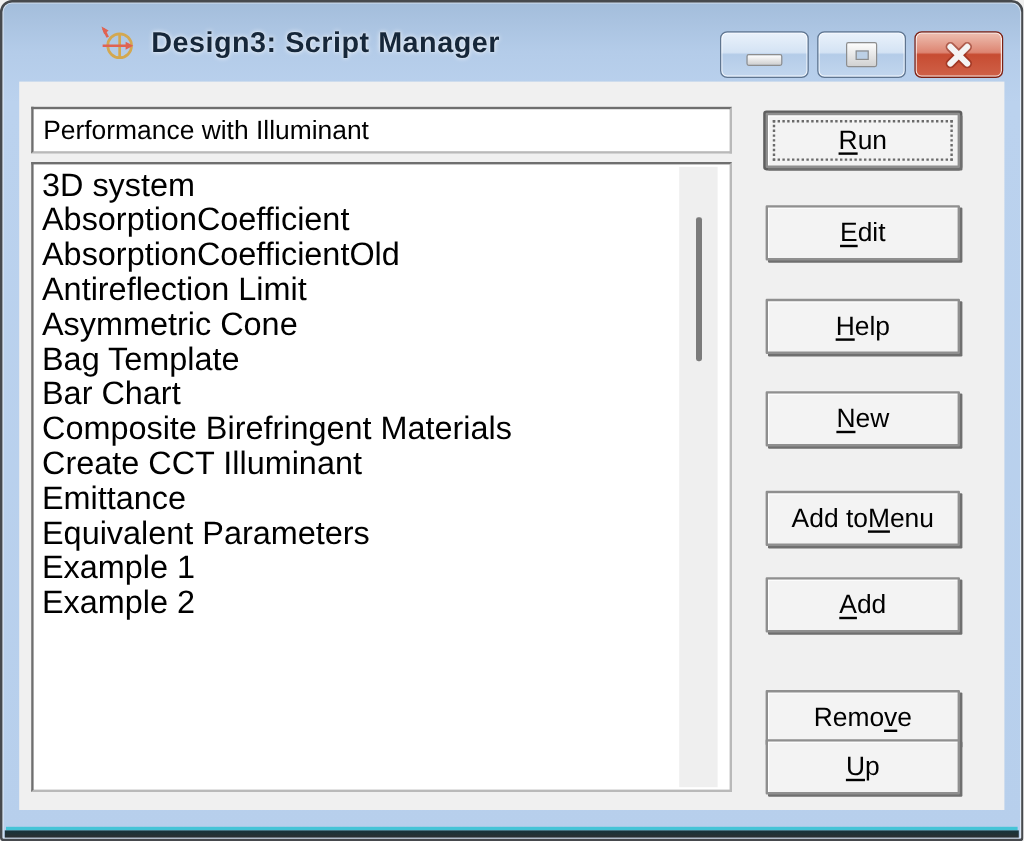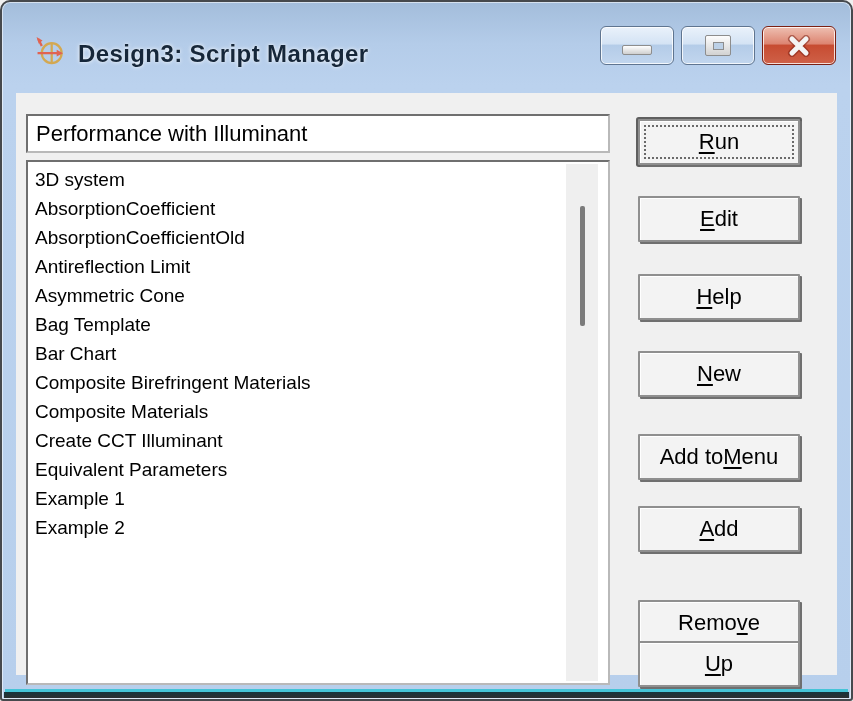--- a/index.html
+++ b/index.html
@@ -12,53 +12,53 @@
     border:2px solid #46494d;
     border-radius:10px 10px 3px 3px;
     background:linear-gradient(180deg,#a3bddb 0%,#b4cce9 6%,#bbd2ee 12%,#b7cfec 100%);
     box-shadow:inset 0 0 0 1px rgba(255,255,255,.55);
   }
   .bottom-cyan{position:absolute;left:3px;right:3px;bottom:7px;height:3px;background:#45c4d7;}
   .bottom-dark{position:absolute;left:2px;right:2px;bottom:1px;height:6px;
     background:linear-gradient(180deg,#16343c,#2c2f31);}
 
   
-  .titlebar{position:absolute;left:2px;top:2px;right:2px;height:64px;display:flex;align-items:flex-end;}
+  .titlebar{position:absolute;left:2px;top:2px;right:2px;height:64px;display:flex;align-items:center;padding-left:48px;}
   .app-icon{margin-left:30px;width:34px;height:34px;flex:0 0 auto;}
   .title{margin-left:10px;font-size:24px;font-weight:600;color:#16273a;letter-spacing:.4px;
     text-shadow:0 0 4px rgba(255,255,255,.9),0 0 1px rgba(255,255,255,.9);}
   .caption-buttons{position:absolute;right:13px;top:22px;display:flex;gap:7px;}
   .cap{width:74px;height:39px;border-radius:6px;border:1px solid #5f7590;
     background:linear-gradient(180deg,#eaf2fb 0%,#d4e3f4 45%,#b4cce8 50%,#c2d6ee 100%);
     box-shadow:inset 0 0 0 1px rgba(255,255,255,.8);
     display:flex;align-items:center;justify-content:center;cursor:default;}
   .cap.close{border-color:#7c2013;
     background:linear-gradient(180deg,#eec0b2 0%,#dd8572 45%,#c74c32 50%,#cf6148 100%);}
   .glyph-min{width:30px;height:10px;border-radius:2px;border:1px solid #8d8d8d;
     background:linear-gradient(180deg,#ffffff,#cfcfcf);margin-top:8px;}
   .glyph-max{width:26px;height:21px;border-radius:2px;border:1px solid #8d8d8d;
     background:linear-gradient(180deg,#fdfdfd,#d2d2d2);position:relative;}
   .glyph-max::after{content:"";position:absolute;left:7px;top:6px;width:9px;height:6px;
     background:#bcd0e6;border:1px solid #8d8d8d;}
 
   
-  .client{position:absolute;left:14px;right:14px;top:66px;bottom:24px;background:#f0f0f0;margin-top:25px;}
+  .client{position:absolute;left:14px;right:14px;top:66px;bottom:24px;background:#f0f0f0;}
 
   .filter{
     position:absolute;left:10px;top:21px;width:584px;height:39px;
     background:#fff;border:2px solid;border-color:#6f6f6f #b9b9b9 #b9b9b9 #6f6f6f;
     font-size:22px;color:#000;padding:0 8px;outline:none;border-radius:0;
   }
 
   .listbox{
     position:absolute;left:10px;top:67px;width:584px;height:525px;
     background:#fff;border:2px solid;border-color:#6f6f6f #b9b9b9 #b9b9b9 #6f6f6f;
     overflow:hidden;padding:3px 0 0 7px;
   }
-  .list-item{font-size:19px;line-height:29px;color:#000;white-space:nowrap;cursor:default;}
+  .list-item{font-size:27px;line-height:29px;color:#000;white-space:nowrap;cursor:default;}
 
   .vscroll{position:absolute;top:2px;bottom:2px;right:10px;width:32px;background:#efefef;}
   .vthumb{position:absolute;left:14px;width:5px;top:42px;height:120px;background:#7b7b7b;border-radius:2px;}
 
   
   .btn{
     position:absolute;left:622px;width:162px;height:46px;
     background:#f3f3f3;border:2px solid #8f8f8f;border-radius:1px;
     box-shadow:2px 2px 0 #6f6f6f, inset 1px 1px 0 #ffffff;
     font-size:22px;color:#000;display:flex;align-items:center;justify-content:center;
@@ -110,22 +110,22 @@
 
       <div class="listbox">
         <div class="list-item">3D system</div>
         <div class="list-item">AbsorptionCoefficient</div>
         <div class="list-item">AbsorptionCoefficientOld</div>
         <div class="list-item">Antireflection Limit</div>
         <div class="list-item">Asymmetric Cone</div>
         <div class="list-item">Bag Template</div>
         <div class="list-item">Bar Chart</div>
         <div class="list-item">Composite Birefringent Materials</div>
-        <div class="list-item">Composite Materials</div>
         <div class="list-item">Create CCT Illuminant</div>
+        <div class="list-item">Emittance</div>
         <div class="list-item">Equivalent Parameters</div>
         <div class="list-item">Example 1</div>
         <div class="list-item">Example 2</div>
         <div class="vscroll">
           <div class="vthumb"></div>
         </div>
       </div>
 
       <button class="btn default" style="top:26px">
         <span class="focusrect"></span>

